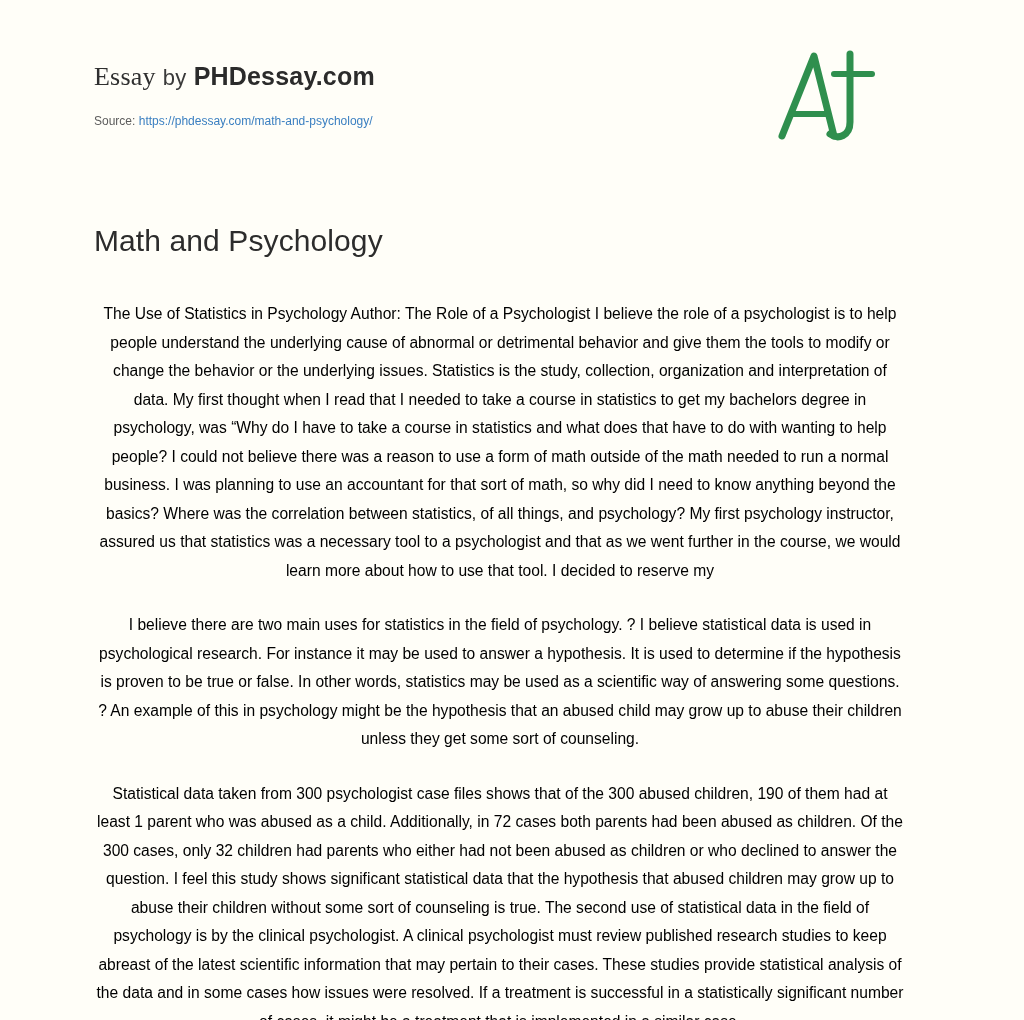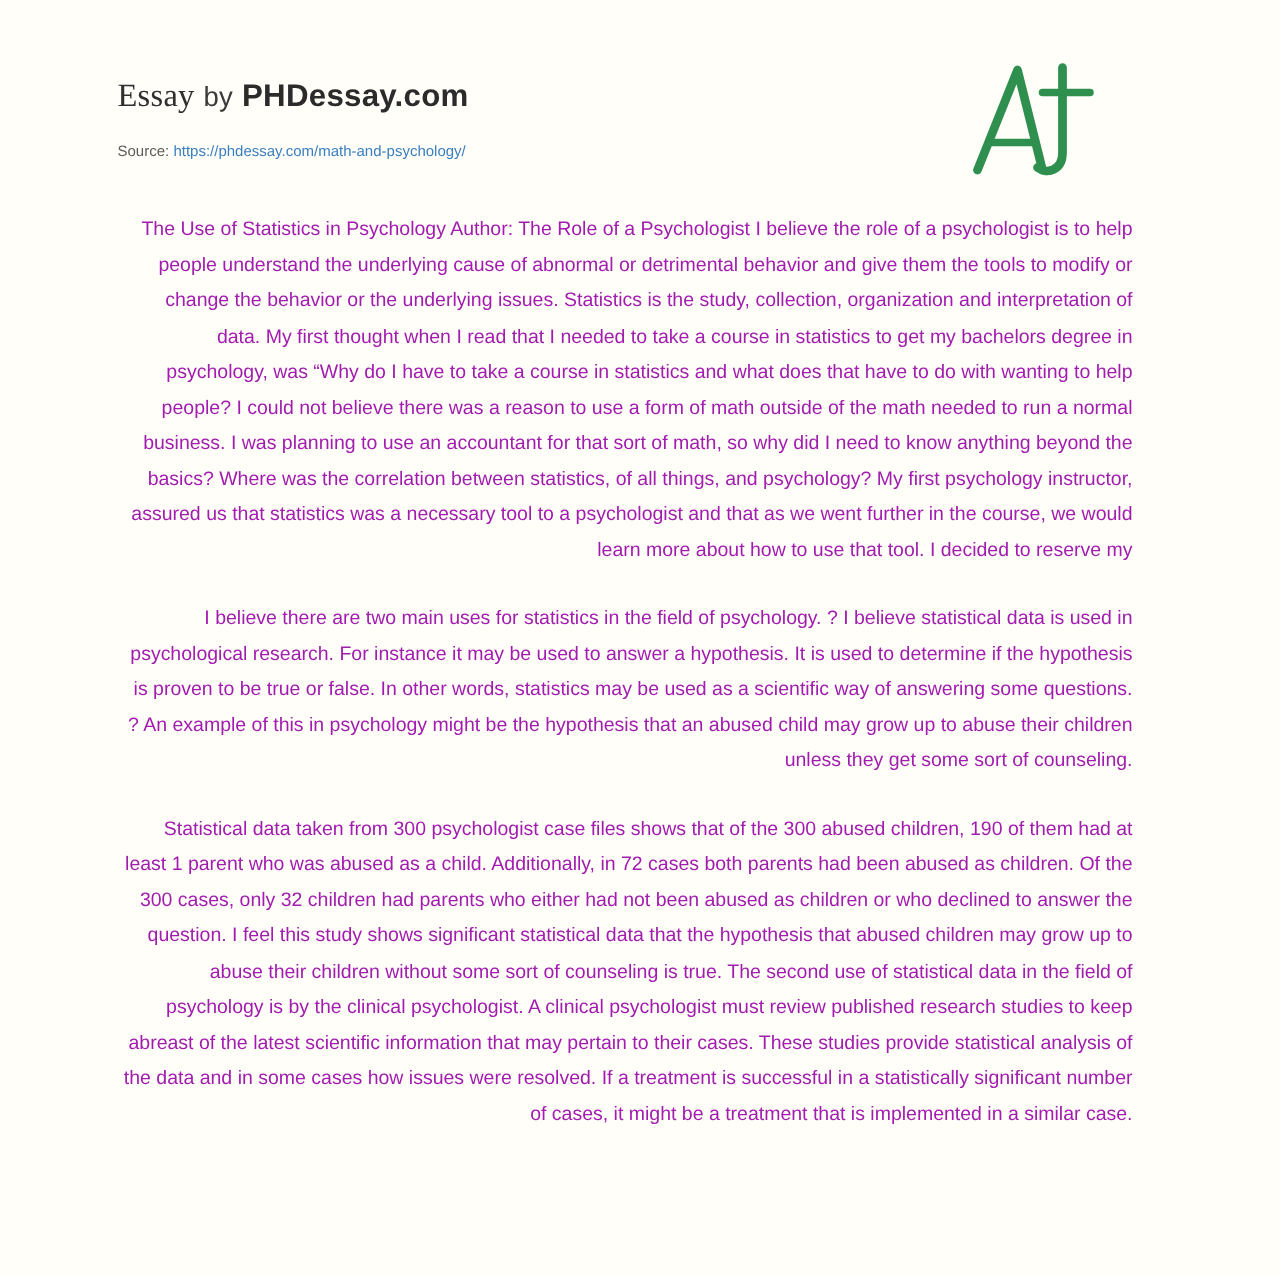--- a/index.html
+++ b/index.html
@@ -66,22 +66,22 @@
     color: #2c2c2c;
     letter-spacing: 0.1px;
   }
   .body-copy {
     margin-top: 42px;
   }
   .body-copy p {
     margin: 0 0 26px 0;
     font-size: 15.6px;
     line-height: 28.5px;
-    color: #a21caf;
-    text-align: right;
+    color: #000000;
+    text-align: center;
   }
 </style>
 </head>
 <body>
 
 <div class="page">
 
   <div class="header">
     <div class="brand-line">
       <span class="brand-essay">Essay</span>
@@ -94,20 +94,21 @@
     </div>
 
     <svg class="logo" viewBox="0 0 120 110" xmlns="http://www.w3.org/2000/svg">
       <path d="M14 92 L46 12 L66 92" fill="none" stroke="#2f8f4e" stroke-width="7" stroke-linecap="round" stroke-linejoin="round"></path>
       <path d="M24 70 L60 70" fill="none" stroke="#2f8f4e" stroke-width="6" stroke-linecap="round"></path>
       <path d="M82 10 L82 78 C82 92 70 96 62 90" fill="none" stroke="#2f8f4e" stroke-width="7" stroke-linecap="round"></path>
       <path d="M66 30 L104 30" fill="none" stroke="#2f8f4e" stroke-width="6" stroke-linecap="round"></path>
     </svg>
   </div>
 
+  <h1 class="doc-title">Math and Psychology</h1>
 
   <div class="body-copy">
     <p>The Use of Statistics in Psychology Author: The Role of a Psychologist I believe the role of a psychologist is to help people understand the underlying cause of abnormal or detrimental behavior and give them the tools to modify or change the behavior or the underlying issues. Statistics is the study, collection, organization and interpretation of data. My first thought when I read that I needed to take a course in statistics to get my bachelors degree in psychology, was “Why do I have to take a course in statistics and what does that have to do with wanting to help people? I could not believe there was a reason to use a form of math outside of the math needed to run a normal business. I was planning to use an accountant for that sort of math, so why did I need to know anything beyond the basics? Where was the correlation between statistics, of all things, and psychology? My first psychology instructor, assured us that statistics was a necessary tool to a psychologist and that as we went further in the course, we would learn more about how to use that tool. I decided to reserve my</p>
     <p>I believe there are two main uses for statistics in the field of psychology. ? I believe statistical data is used in psychological research. For instance it may be used to answer a hypothesis. It is used to determine if the hypothesis is proven to be true or false. In other words, statistics may be used as a scientific way of answering some questions. ? An example of this in psychology might be the hypothesis that an abused child may grow up to abuse their children unless they get some sort of counseling.</p>
     <p>Statistical data taken from 300 psychologist case files shows that of the 300 abused children, 190 of them had at least 1 parent who was abused as a child. Additionally, in 72 cases both parents had been abused as children. Of the 300 cases, only 32 children had parents who either had not been abused as children or who declined to answer the question. I feel this study shows significant statistical data that the hypothesis that abused children may grow up to abuse their children without some sort of counseling is true. The second use of statistical data in the field of psychology is by the clinical psychologist. A clinical psychologist must review published research studies to keep abreast of the latest scientific information that may pertain to their cases. These studies provide statistical analysis of the data and in some cases how issues were resolved. If a treatment is successful in a statistically significant number of cases, it might be a treatment that is implemented in a similar case.</p>
 
   </div>
 
 </div>
 

